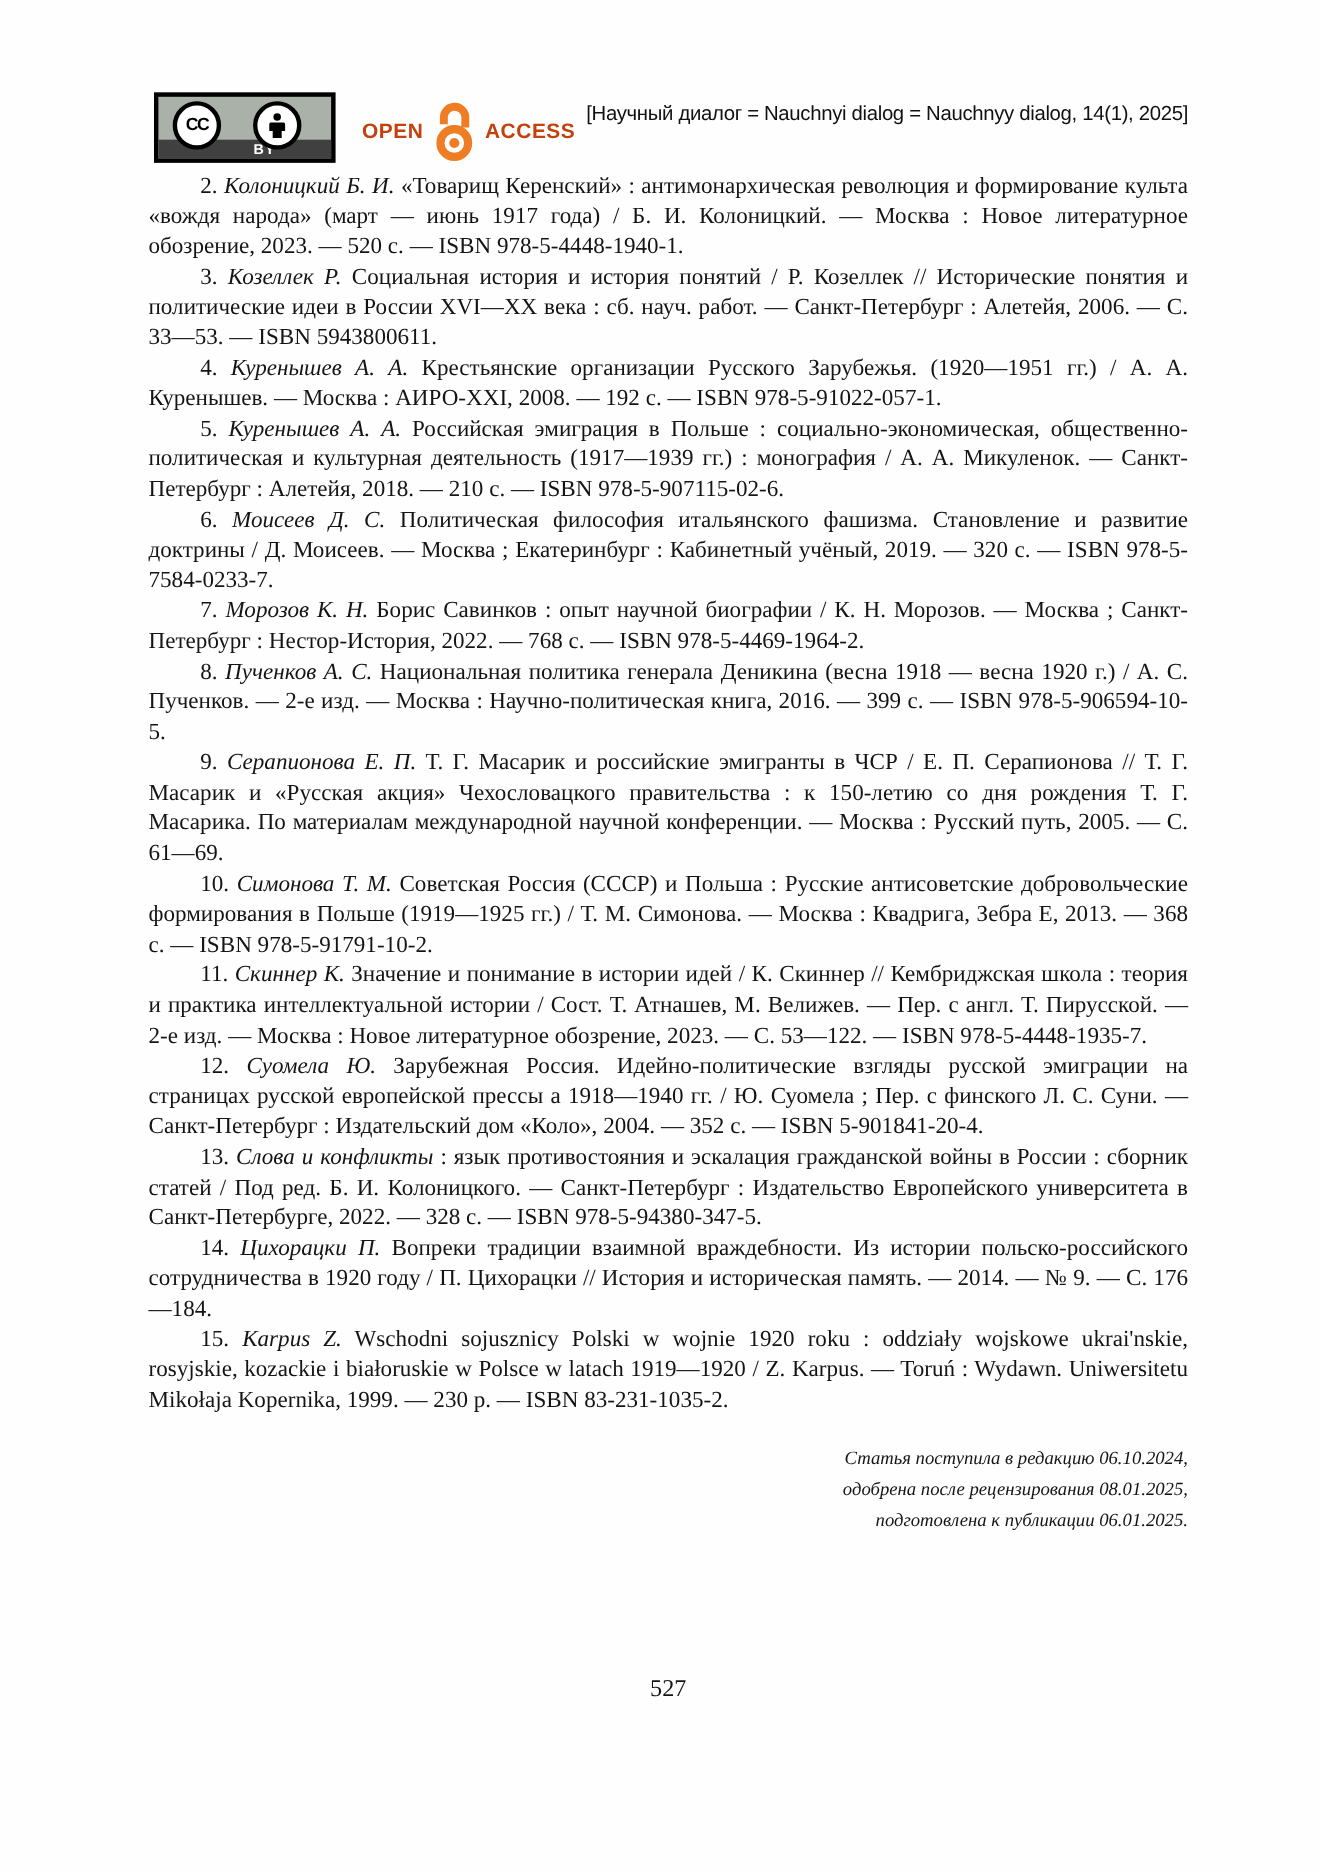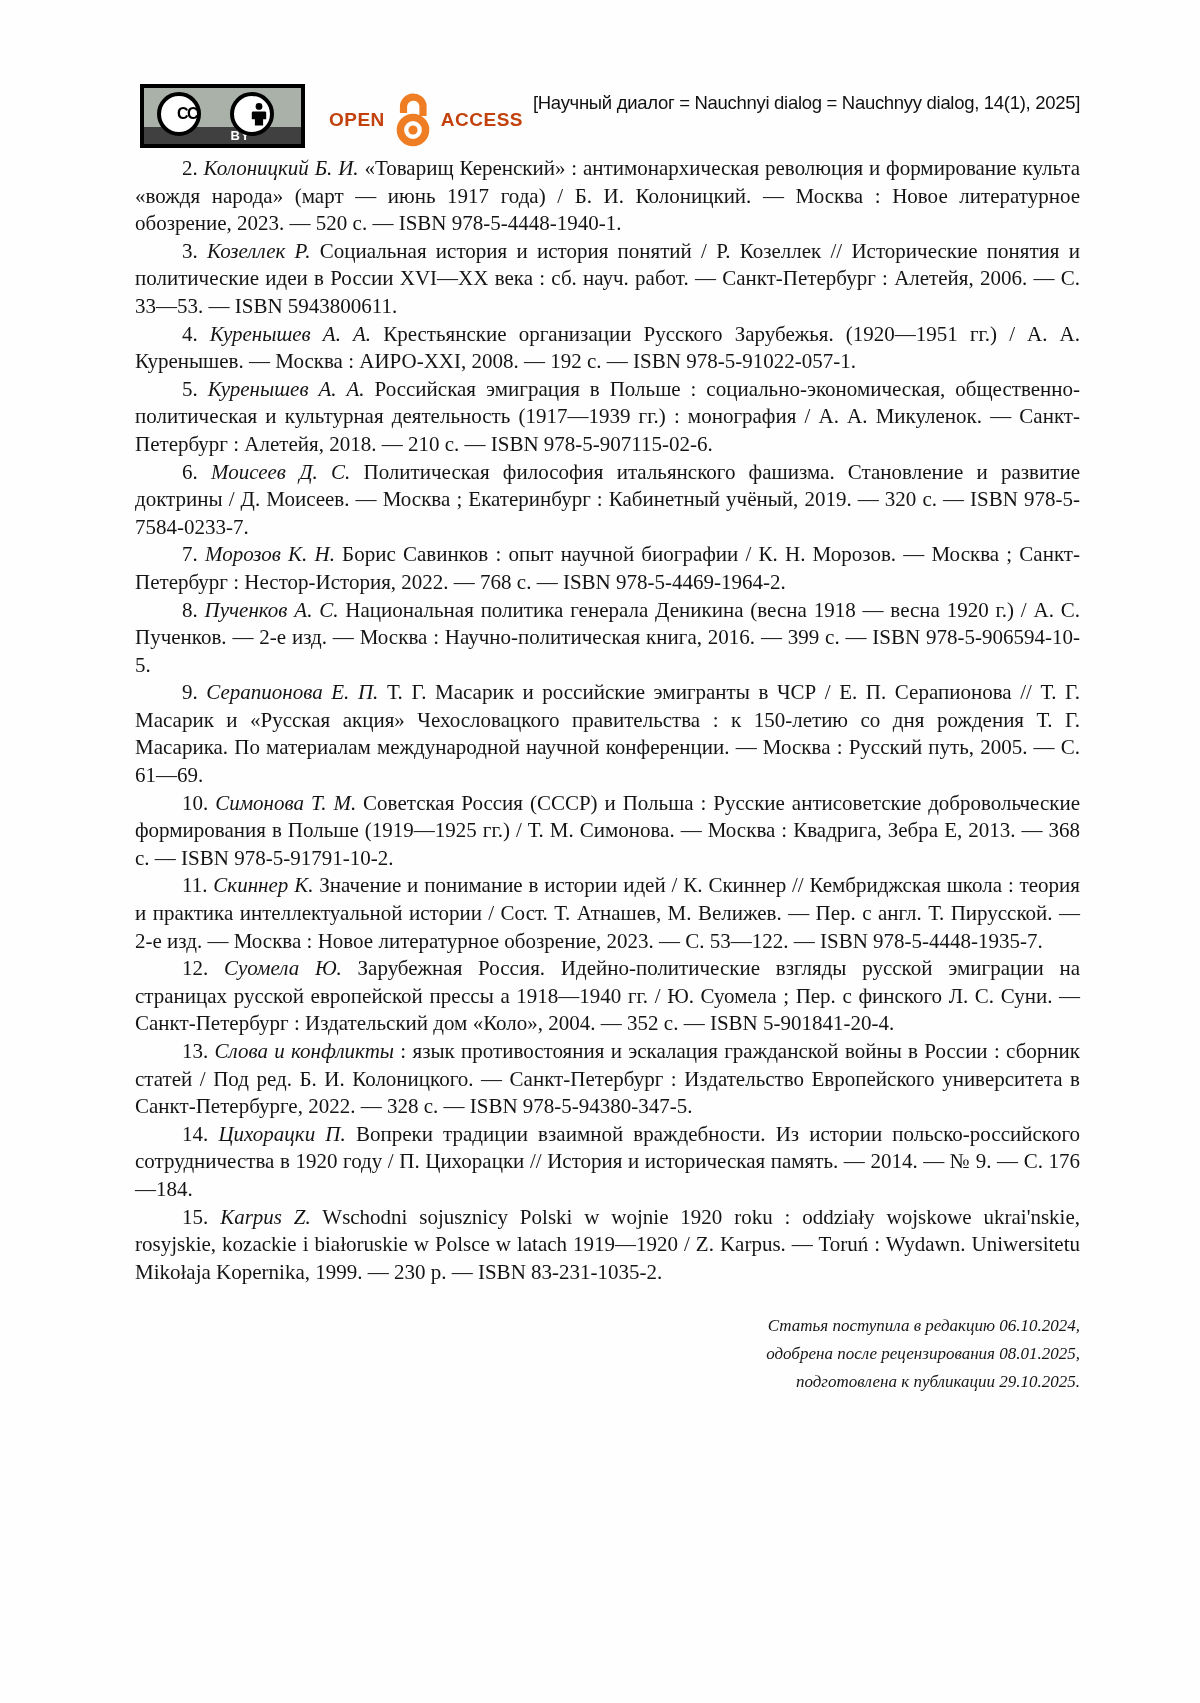--- a/index.html
+++ b/index.html
@@ -18,21 +18,21 @@
   .cc-badge { position:relative; width:157px; height:56px; background:#a9b1a9; border:4px solid #000; flex:0 0 auto; box-sizing:content-box; }
   .cc-strip {
     position:absolute; left:0; right:0; bottom:0; height:17px; background:#404040;
     color:#fff; font-family:"Liberation Sans", sans-serif; font-weight:bold;
     font-size:13px; line-height:17px; text-align:center; letter-spacing:1px;
     padding-left:36px; box-sizing:border-box; z-index:1;
   }
   .cc-circle {
     position:absolute; top:4px; width:36px; height:36px; border-radius:50%;
     background:#fff; border:4px solid #000; z-index:2;
-    display:flex; align-items:center; justify-content:flex-end;
+    display:flex; align-items:center; justify-content:center;
   }
   .cc-circle.cc-left  { left:13px; }
   .cc-circle.cc-right { left:86px; }
   .cc-letters {
     font-family:"Liberation Sans", sans-serif; font-weight:bold;
     font-size:16px; letter-spacing:-1.5px; color:#000;
   }
 
   .oa-logo {
     display:flex; align-items:center; margin-left:24px; margin-top:8px;
@@ -116,18 +116,19 @@
         <p class="ref"><span>11. </span><i>Скиннер К.</i><span> Значение и понимание в истории идей / К. Скиннер // Кембриджская школа : теория и практика интеллектуальной истории / Сост. Т. Атнашев, М. Велижев. — Пер. с англ. Т. Пирусской. — 2-е изд. — Москва : Новое литературное обозрение, 2023. — С. 53—122. — ISBN 978-5-4448-1935-7.</span></p>
         <p class="ref"><span>12. </span><i>Суомела Ю.</i><span> Зарубежная Россия. Идейно-политические взгляды русской эмиграции на страницах русской европейской прессы а 1918—1940 гг. / Ю. Суомела ; Пер. с финского Л. С. Суни. — Санкт-Петербург : Издательский дом «Коло», 2004. — 352 с. — ISBN 5-901841-20-4.</span></p>
         <p class="ref"><span>13. </span><i>Слова и конфликты</i><span> : язык противостояния и эскалация гражданской войны в России : сборник статей / Под ред. Б. И. Колоницкого. — Санкт-Петербург : Издательство Европейского университета в Санкт-Петербурге, 2022. — 328 с. — ISBN 978-5-94380-347-5.</span></p>
         <p class="ref"><span>14. </span><i>Цихорацки П.</i><span> Вопреки традиции взаимной враждебности. Из истории польско-российского сотрудничества в 1920 году / П. Цихорацки // История и историческая память. — 2014. — № 9. — С. 176—184.</span></p>
         <p class="ref"><span>15. </span><i>Karpus Z.</i><span> Wschodni sojusznicy Polski w wojnie 1920 roku : oddziały wojskowe ukrai'nskie, rosyjskie, kozackie i białoruskie w Polsce w latach 1919—1920 / Z. Karpus. — Toruń : Wydawn. Uniwersitetu Mikołaja Kopernika, 1999. — 230 p. — ISBN 83-231-1035-2.</span></p>
       </div>
 
     <div class="dates">
       <div>Статья поступила в редакцию 06.10.2024,</div>
       <div>одобрена после рецензирования 08.01.2025,</div>
-      <div>подготовлена к публикации 29.10.2025.</div>
+      <div>подготовлена к публикации 06.01.2025.</div>
     </div>
 
+    <div class="pagenum">527</div>
   </div>
 
 </div>
 
 </body></html>

